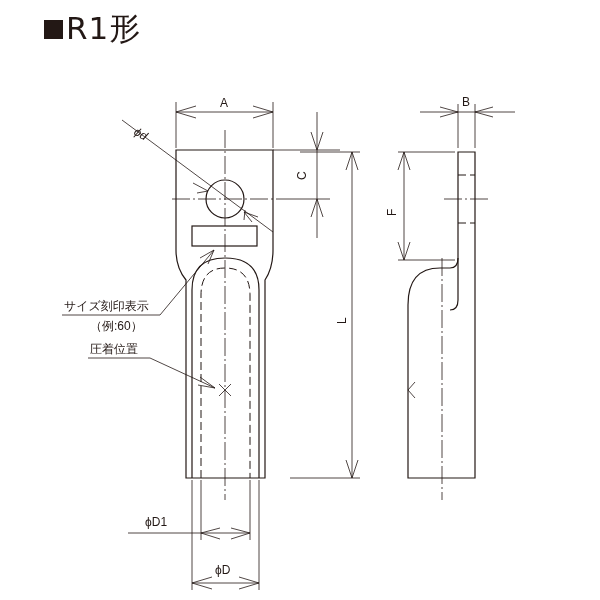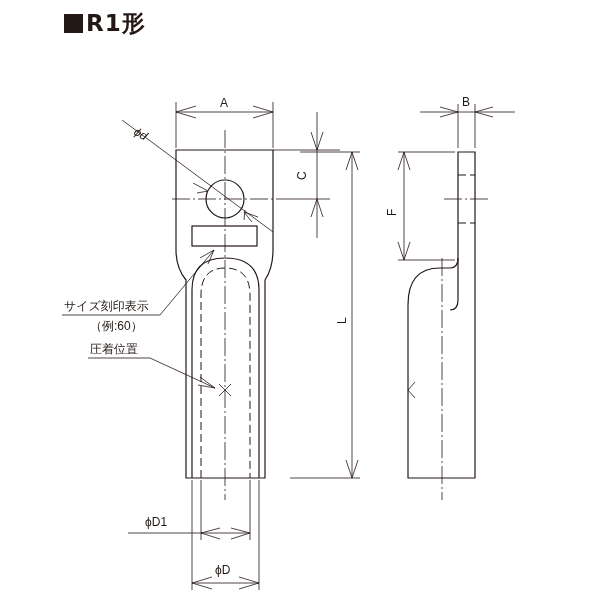--- a/index.html
+++ b/index.html
@@ -1,18 +1,18 @@
 <!DOCTYPE html>
 <html><head>
 <meta charset="utf-8">
 <style>
   html, body { margin:0; padding:0; background:#ffffff; }
   body { width:600px; height:600px; position:relative; overflow:hidden;
          font-family:"DejaVu Sans", sans-serif; color:#231815; }
-  .title { position:absolute; left:64px; top:8px; font-size:23px; font-weight:bold;
+  .title { position:absolute; left:44px; top:8px; font-size:31px; font-weight:normal;
            display:flex; align-items:center; letter-spacing:1px; }
   .title .sq { display:inline-block; width:19px; height:19px; background:#231815; margin-right:3px; }
   svg { position:absolute; left:0; top:0; }
   svg text { font-family:"Liberation Sans", sans-serif; fill:#231815; }
   .ln { stroke:#231815; stroke-width:1.2; fill:none; }
   .thin { stroke:#231815; stroke-width:0.8; fill:none; }
   .dash { stroke:#231815; stroke-width:1; fill:none; stroke-dasharray:8 4; }
   .center { stroke:#231815; stroke-width:0.8; fill:none; stroke-dasharray:18 3 2 3; }
 </style>
 </head>

